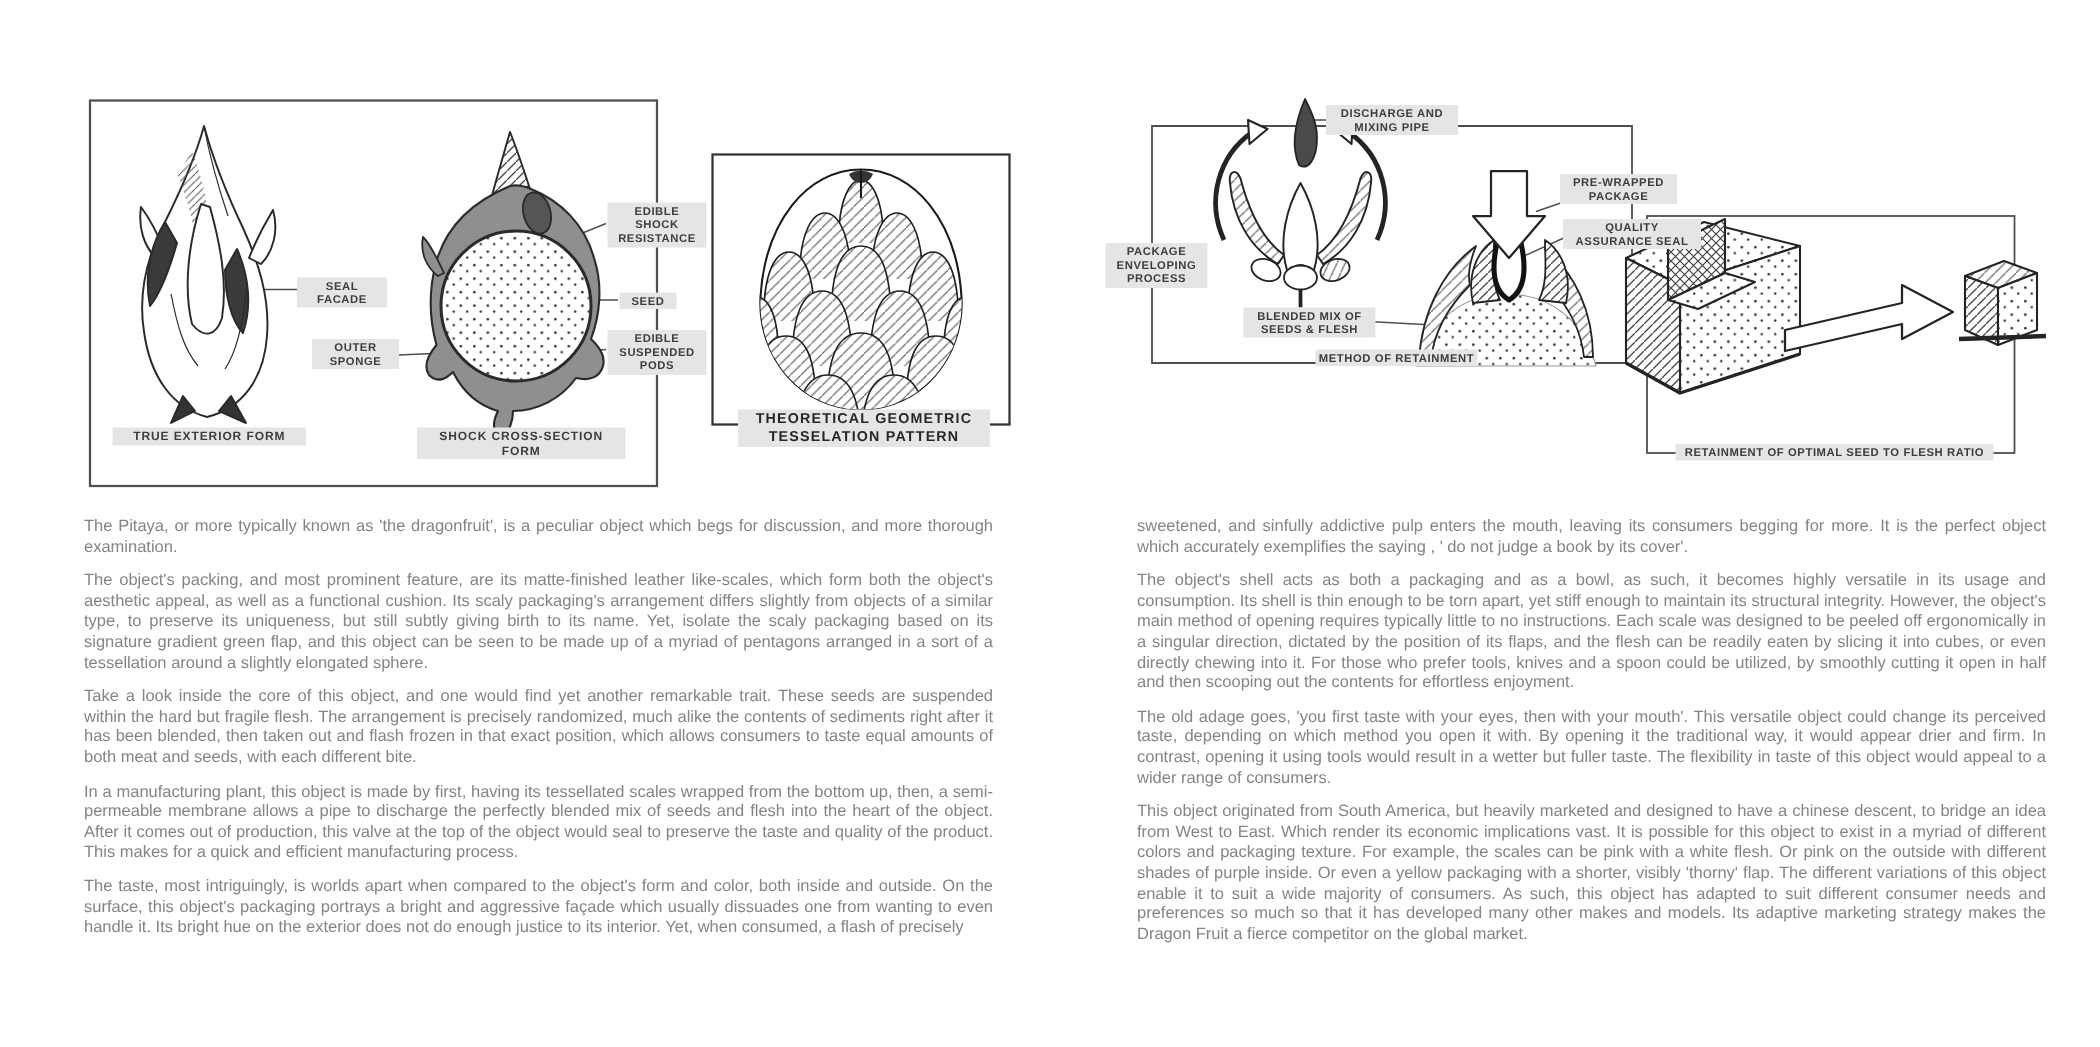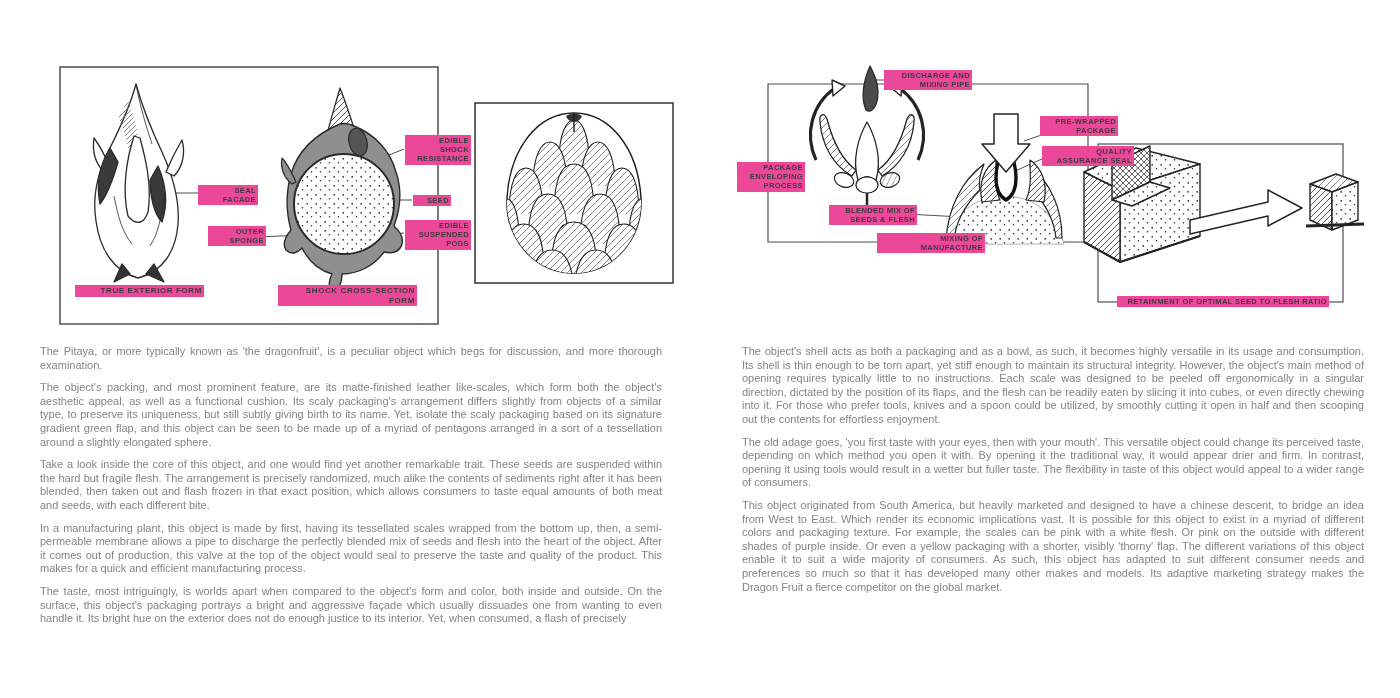--- a/index.html
+++ b/index.html
@@ -1,27 +1,27 @@
 <!DOCTYPE html>
 <html><head>
 <meta charset="utf-8">
 <style>
   html,body{margin:0;padding:0;background:#ffffff;}
   .page{position:relative;width:1400px;height:698px;background:#fff;overflow:hidden;
         font-family:"Liberation Sans",sans-serif;}
   svg.lines{position:absolute;left:0;top:0;z-index:1;}
   svg.sk{position:absolute;z-index:2;overflow:visible;}
   .dlabel{position:absolute;z-index:3;font:bold 7.5px/9.2px "Liberation Sans",sans-serif;
-          color:#3d3d3d;letter-spacing:.4px;text-align:right;white-space:pre-line;
-          background:#ec4899;padding:1px 2px;}
+          color:#3d3d3d;letter-spacing:.4px;text-align:center;white-space:pre-line;
+          background:#e5e5e5;padding:1px 2px;}
   .dcap{font-size:8px;line-height:9.5px;letter-spacing:.6px;}
   .dcap-lg{font:bold 9.5px/11.5px "Liberation Sans",sans-serif;letter-spacing:.8px;color:#262626;}
   .col{position:absolute;top:345px;width:622px;z-index:2;color:#848484;
        font-size:11px;line-height:13.6px;text-align:justify;}
-  .col p{margin:0 0 9px 0;}
+  .col p{margin:0 0 9px 16px;}
 </style>
 </head>
 <body>
 
 <div class="page">
 
   <svg class="lines" width="1400" height="340">
     <defs>
       <pattern id="dotsBg" width="9" height="9" patternUnits="userSpaceOnUse">
         <rect width="9" height="9" fill="#fff"></rect>
@@ -178,41 +178,44 @@
 SPONGE</div>
   <div class="dlabel" style="left:405px;top:135px;width:62px">EDIBLE
 SHOCK
 RESISTANCE</div>
   <div class="dlabel" style="left:413px;top:195px;width:34px">SEED</div>
   <div class="dlabel" style="left:405px;top:220px;width:62px">EDIBLE
 SUSPENDED
 PODS</div>
   <div class="dlabel dcap" style="left:75px;top:285px;width:125px">TRUE EXTERIOR FORM</div>
   <div class="dlabel dcap" style="left:278px;top:285px;width:135px">SHOCK CROSS-SECTION FORM</div>
+  <div class="dlabel dcap-lg" style="left:492px;top:273px;width:164px">THEORETICAL GEOMETRIC
+TESSELATION PATTERN</div>
 
   <div class="dlabel" style="left:884px;top:70px;width:84px">DISCHARGE AND
 MIXING PIPE</div>
   <div class="dlabel" style="left:737px;top:162px;width:64px">PACKAGE
 ENVELOPING
 PROCESS</div>
   <div class="dlabel" style="left:829px;top:205px;width:84px">BLENDED MIX OF
 SEEDS &amp; FLESH</div>
-  <div class="dlabel" style="left:877px;top:233px;width:104px">MIXING OF MANUFACTURE</div>
+  <div class="dlabel" style="left:877px;top:233px;width:104px">METHOD OF RETAINMENT</div>
   <div class="dlabel" style="left:1040px;top:116px;width:74px">PRE-WRAPPED
 PACKAGE</div>
   <div class="dlabel" style="left:1042px;top:146px;width:88px">QUALITY
 ASSURANCE SEAL</div>
   <div class="dlabel" style="left:1117px;top:296px;width:208px">RETAINMENT OF OPTIMAL SEED TO FLESH RATIO</div>
 
   <div class="col" style="left:40px">
     <p>The Pitaya, or more typically known as 'the dragonfruit', is a peculiar object which begs for discussion, and more thorough examination.</p>
     <p>The object's packing, and most prominent feature, are its matte-finished leather like-scales, which form both the object's aesthetic appeal, as well as a functional cushion. Its scaly packaging's arrangement differs slightly from objects of a similar type, to preserve its uniqueness, but still subtly giving birth to its name. Yet, isolate the scaly packaging based on its signature gradient green flap, and this object can be seen to be made up of a myriad of pentagons arranged in a sort of a tessellation around a slightly elongated sphere.</p>
     <p>Take a look inside the core of this object,  and one would find yet another remarkable trait. These seeds are suspended within the hard but fragile flesh. The arrangement is precisely randomized, much alike the contents of sediments right after it has been blended, then taken out and flash frozen in that exact position, which allows consumers to taste equal amounts of both meat and seeds, with each different bite.</p>
     <p>In a manufacturing plant, this object is made by first, having its tessellated scales wrapped from the bottom up, then, a semi-permeable membrane allows a pipe to discharge the perfectly blended mix of seeds and flesh into the heart of the object. After it comes out of production, this valve at the top of the object would seal to preserve the taste and quality of the product. This makes for a quick and efficient manufacturing process.</p>
     <p>The taste, most intriguingly, is worlds apart when compared to the object's form and color, both inside and outside. On the surface, this object's packaging portrays a bright and aggressive façade which usually dissuades one from wanting to even handle it. Its bright hue on the exterior does not do enough justice to its interior. Yet, when consumed, a flash of precisely</p>
   </div>
   <div class="col" style="left:742px">
+    <p>sweetened, and sinfully addictive pulp enters the mouth, leaving its consumers begging for more. It is the perfect object which accurately exemplifies the saying , ' do not judge a book by its cover'.</p>
     <p>The object's shell acts as both a packaging and as a bowl, as such, it becomes highly versatile in its usage and consumption. Its shell is thin enough to be torn apart, yet stiff enough to maintain its structural integrity. However, the object's main method of opening requires typically little to no instructions. Each scale was designed to be peeled off ergonomically in a singular direction, dictated by the position of its flaps, and the flesh can be readily eaten by slicing it into cubes, or even directly chewing into it. For those who prefer tools, knives and a spoon could be utilized, by smoothly cutting it open in half and then scooping out the contents for effortless enjoyment.</p>
     <p>The old adage goes, 'you first taste with your eyes, then with your mouth'. This versatile object could change its perceived taste, depending on which method you open it with. By opening it the traditional way, it would appear drier and firm. In contrast, opening it using tools would result in a wetter but fuller taste. The flexibility in taste of this object would appeal to a wider range of consumers.</p>
     <p>This object originated from South America, but heavily marketed and designed to have a chinese descent, to bridge an idea from West to East. Which render its economic implications vast. It is possible for this object to exist in a myriad of different colors and packaging texture.  For example, the scales can be pink with a white flesh. Or pink on the outside with different shades of purple inside. Or even a yellow packaging with a shorter, visibly 'thorny' flap. The different variations of this object enable it to suit a wide majority of consumers. As such, this object has adapted to suit different consumer needs and preferences so much so that it has developed many other makes and models. Its adaptive marketing strategy makes the Dragon Fruit a fierce competitor on the global market.</p>
   </div>
 
 </div>
 
 </body></html>

